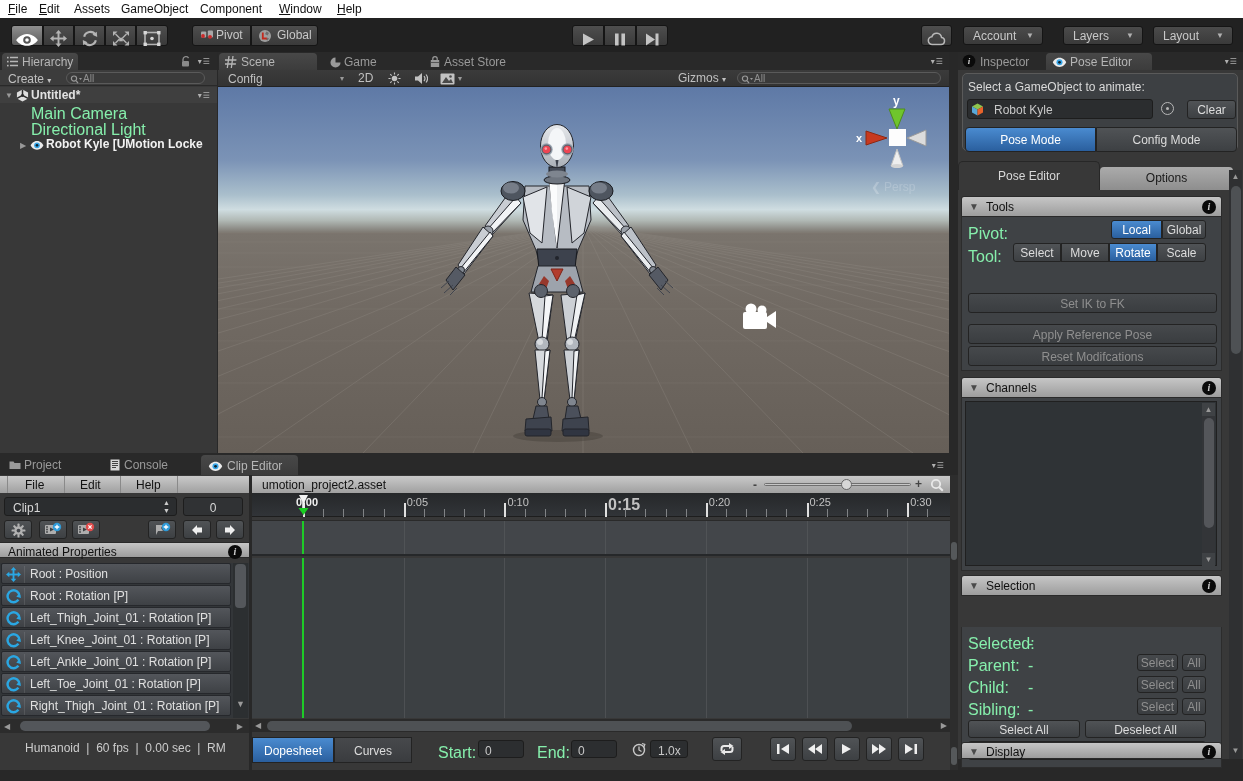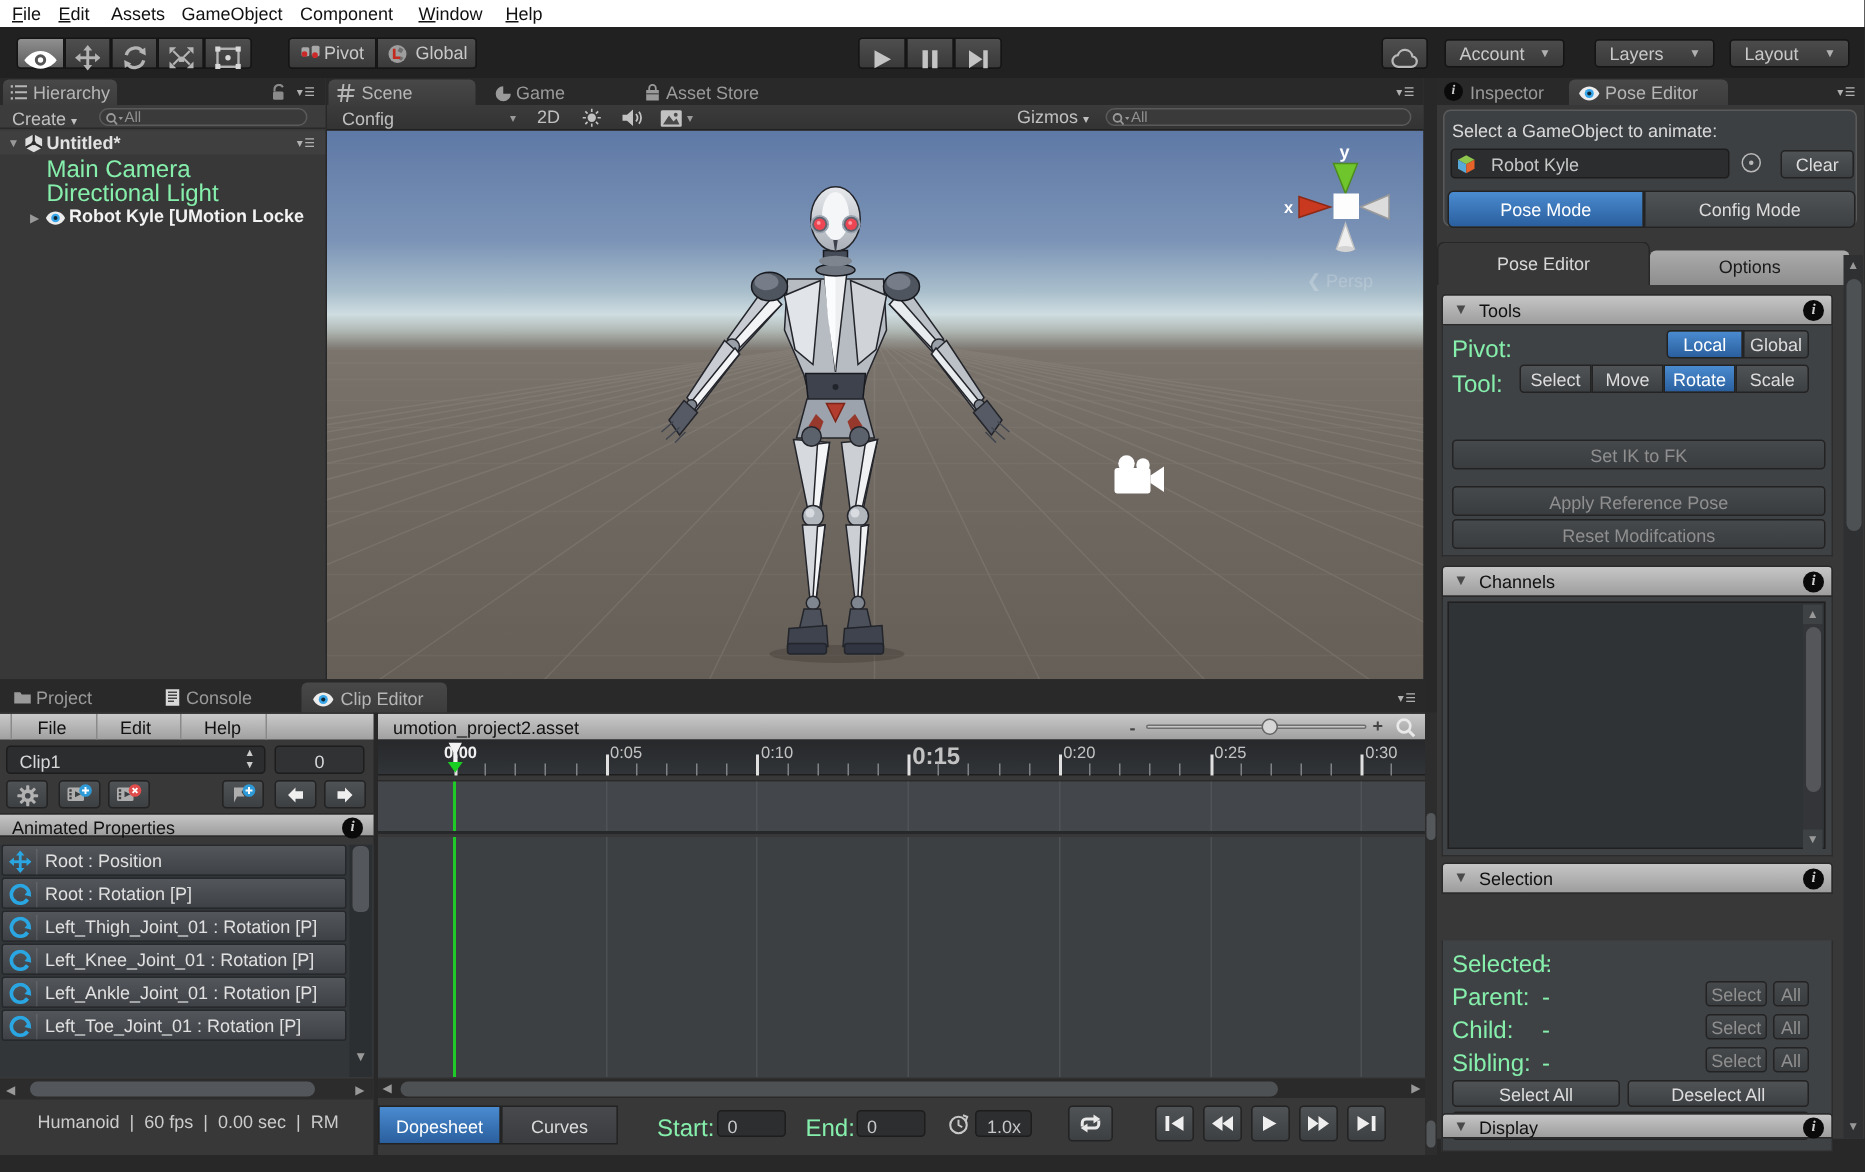--- a/index.html
+++ b/index.html
@@ -666,20 +666,28 @@
             <span style="position:absolute;left:28px;top:3px;font-size:12px;color:#e0e0e0;white-space:nowrap;">Left_Ankle_Joint_01 : Rotation [P]</span>
           </div>
           <div style="position:absolute;left:1px;top:110px;width:230px;height:21px;background:linear-gradient(#53565b,#3e4145);border:1px solid #26282c;border-radius:2px;">
             <span style="position:absolute;left:4px;top:3px;"><svg width="15" height="15" viewBox="0 0 16 16">
                 <path d="M13.2 11.3A6.3 6.3 0 1 1 14.3 8" fill="none" stroke="#2aa7e3" stroke-width="2.6"></path>
                 <polygon points="14.3,4.2 16,9.5 11,8.2" fill="#2aa7e3"></polygon>
               </svg></span>
             <span style="position:absolute;left:22px;top:2px;width:1px;height:17px;background:rgba(255,255,255,0.10);"></span>
             <span style="position:absolute;left:28px;top:3px;font-size:12px;color:#e0e0e0;white-space:nowrap;">Left_Toe_Joint_01 : Rotation [P]</span>
           </div>
+          <div style="position:absolute;left:1px;top:132px;width:230px;height:21px;background:linear-gradient(#53565b,#3e4145);border:1px solid #26282c;border-radius:2px;">
+            <span style="position:absolute;left:4px;top:3px;"><svg width="15" height="15" viewBox="0 0 16 16">
+                <path d="M13.2 11.3A6.3 6.3 0 1 1 14.3 8" fill="none" stroke="#2aa7e3" stroke-width="2.6"></path>
+                <polygon points="14.3,4.2 16,9.5 11,8.2" fill="#2aa7e3"></polygon>
+              </svg></span>
+            <span style="position:absolute;left:22px;top:2px;width:1px;height:17px;background:rgba(255,255,255,0.10);"></span>
+            <span style="position:absolute;left:28px;top:3px;font-size:12px;color:#e0e0e0;white-space:nowrap;">Right_Thigh_Joint_01 : Rotation [P]</span>
+          </div>
           <div style="position:absolute;left:233px;top:0;width:15px;height:158px;background:#2c2f31;">
             <div style="position:absolute;left:2px;top:1px;width:11px;height:44px;background:#54575b;border-radius:4px;"></div>
             <div style="position:absolute;left:3px;top:136px;font-size:9px;color:#9a9a9a;">▼</div>
           </div>
         </div>
 
     <div style="position:absolute;left:0;top:244px;width:249px;height:14px;background:#2c2c2c;">
       <span style="position:absolute;left:4px;top:3px;font-size:8px;color:#999;">◀</span>
       <div style="position:absolute;left:20px;top:2px;width:190px;height:10px;background:#53565a;border-radius:5px;"></div>
       <span style="position:absolute;right:6px;top:3px;font-size:8px;color:#999;">▶</span>

